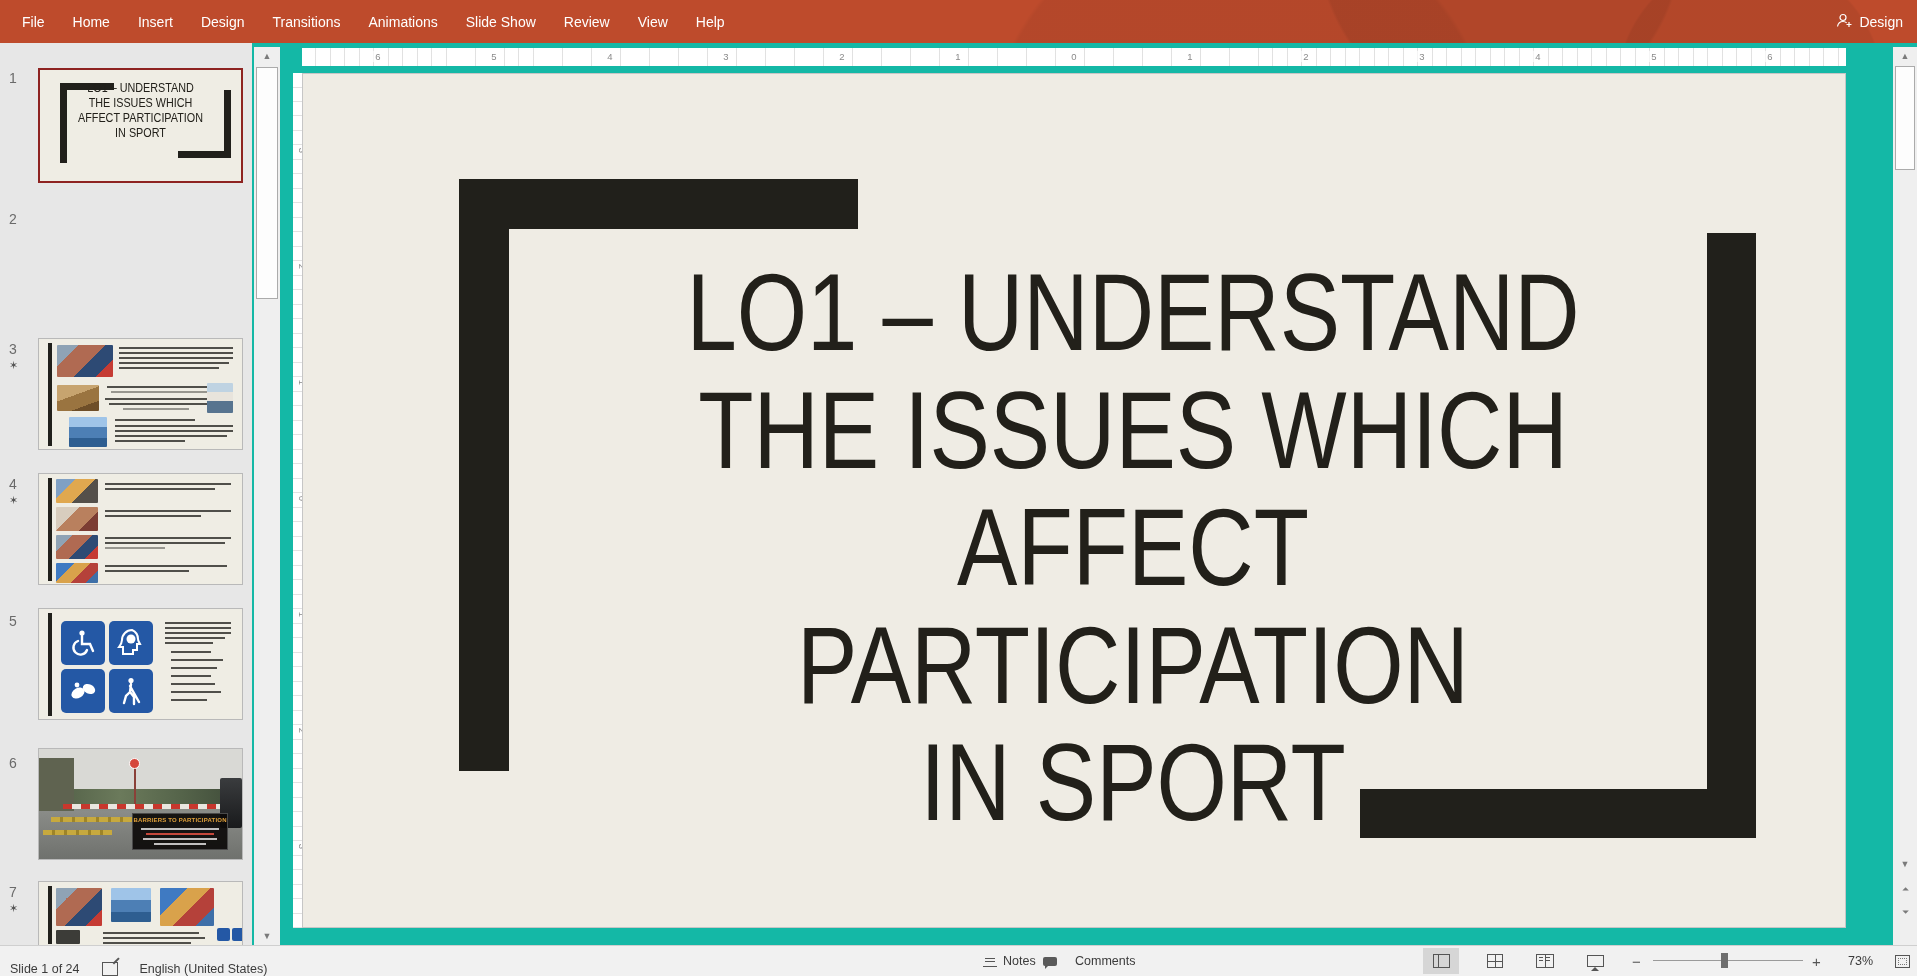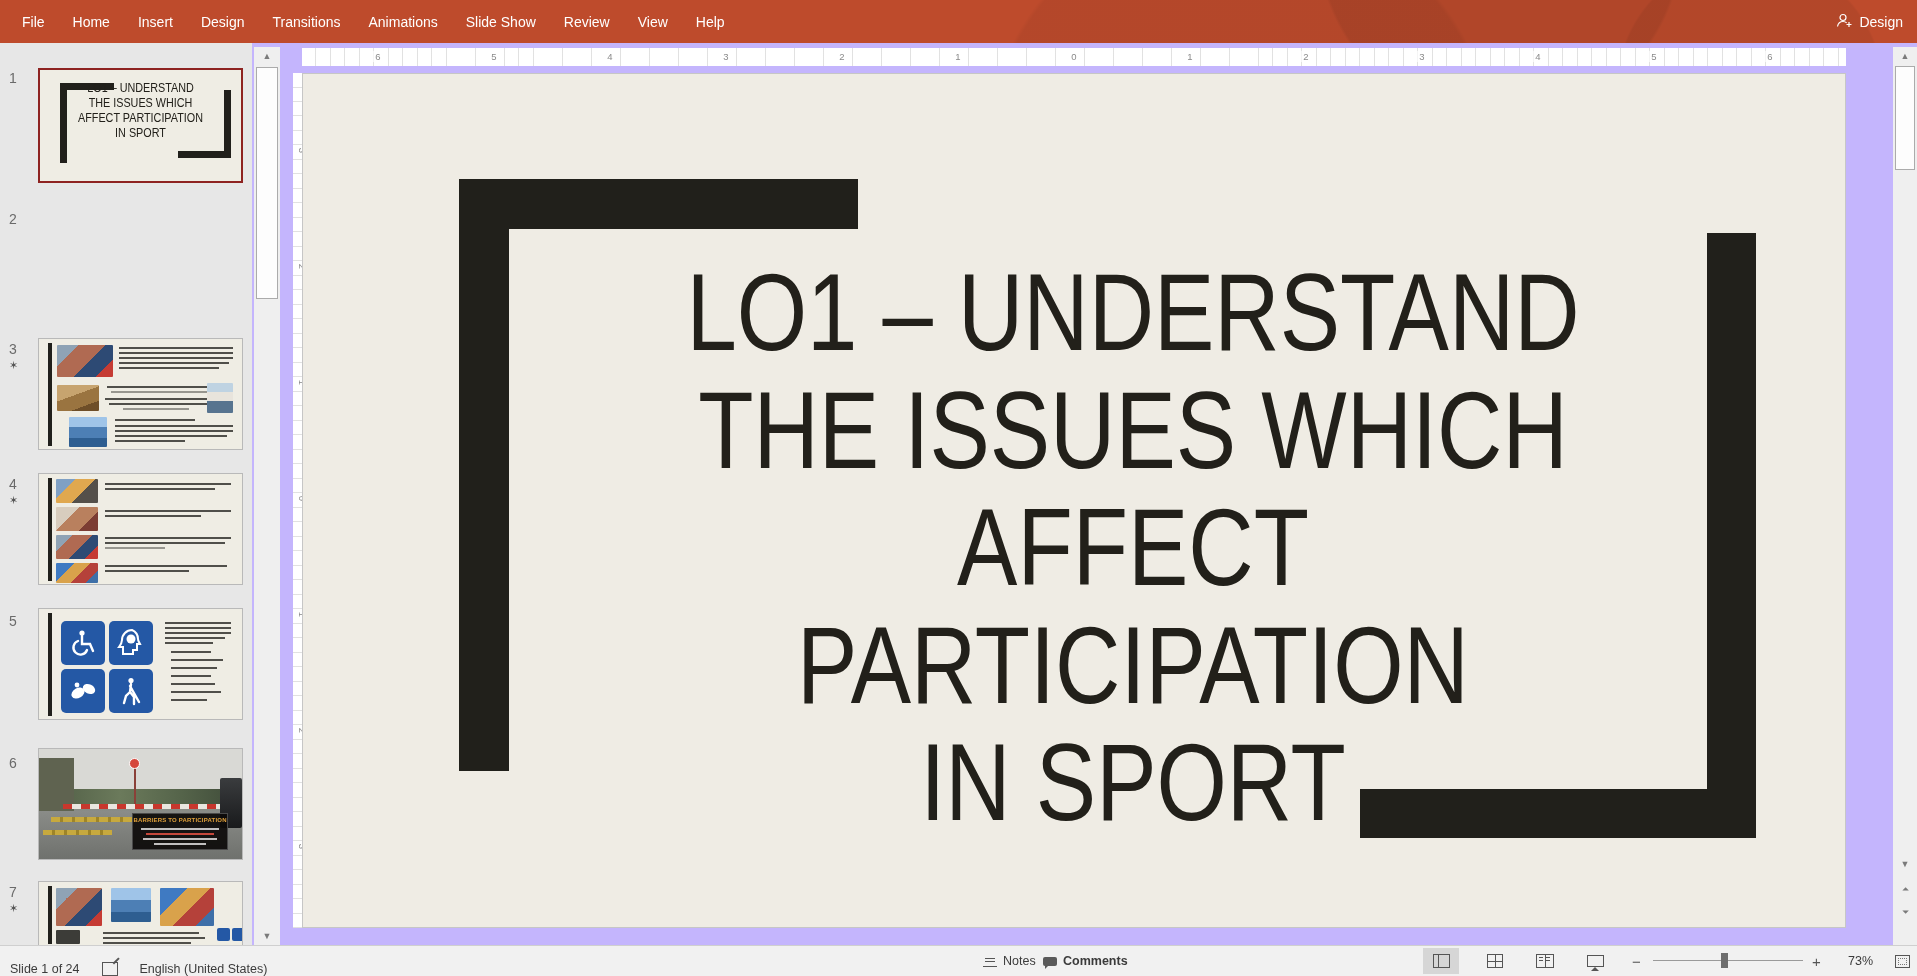--- a/index.html
+++ b/index.html
@@ -1,16 +1,16 @@
 <!DOCTYPE html>
 <html><head>
 <meta charset="utf-8">
 <style>
   html,body{margin:0;padding:0;background:#999;}
-  #app{position:relative;width:1917px;height:976px;background:#c4b5fd;overflow:hidden;
+  #app{position:relative;width:1917px;height:976px;background:#14b8a6;overflow:hidden;
        font-family:"Liberation Sans",sans-serif;-webkit-font-smoothing:antialiased;}
 
   
   .ribbon{position:absolute;left:0;top:0;width:1917px;height:43px;background:#BE4B2C;overflow:hidden;}
   .ribbon::before{content:"";position:absolute;inset:0;
      background:radial-gradient(circle 300px at 1500px -60px,rgba(0,0,0,.07) 0 60%,transparent 61%),
                 radial-gradient(circle 220px at 1750px 90px,rgba(0,0,0,.06) 0 60%,transparent 61%),
                 radial-gradient(circle 420px at 1240px 160px,rgba(0,0,0,.05) 0 60%,transparent 61%);}
   .tabs{position:absolute;left:8px;top:0;height:43px;display:flex;align-items:center;}
   .tab{color:#fff;font-size:14px;padding:0 14px;height:43px;display:flex;align-items:center;cursor:default;position:relative;}
@@ -89,21 +89,21 @@
       box-sizing:border-box;font-size:12.5px;color:#3B3B3B;}
   .status .left{position:absolute;left:10px;top:0;height:30px;display:flex;align-items:flex-end;gap:22px;}
   .sicon{display:inline-block;position:relative;}
   .noteflag{width:14px;height:12px;border:1px solid #555;position:relative;}
   .noteflag::after{content:"";position:absolute;right:-3px;top:-3px;width:8px;height:1.6px;background:#555;transform:rotate(-45deg);}
   .notes-lines{width:14px;height:10px;border-bottom:1.6px solid #555;position:relative;}
   .notes-lines::before{content:"";position:absolute;left:2px;top:2px;width:10px;height:1.4px;background:#555;box-shadow:0 3px 0 #555;}
   .bubble{width:14px;height:9px;background:#5A5A5A;border-radius:2px;position:relative;}
   .bubble::after{content:"";position:absolute;left:2px;bottom:-3px;border:3px solid transparent;border-top-color:#5A5A5A;border-left-color:#5A5A5A;}
   .stat-notes{position:absolute;left:983px;top:0;height:30px;display:flex;align-items:center;gap:6px;}
-  .stat-comments{position:absolute;left:1043px;top:0;height:30px;display:flex;align-items:center;gap:6px;font-weight:bold;}
+  .stat-comments{position:absolute;left:1043px;top:0;height:30px;display:flex;align-items:center;gap:18px;}
   .viewbtn{position:absolute;top:2px;width:36px;height:26px;display:flex;align-items:center;justify-content:center;}
   .viewbtn.sel{background:#D6D6D6;}
   .vb-normal{width:15px;height:12px;border:1.4px solid #555;position:relative;}
   .vb-normal::before{content:"";position:absolute;left:4px;top:0;width:1.4px;height:100%;background:#555;}
   .vb-grid{width:14px;height:12px;border:1.4px solid #555;position:relative;}
   .vb-grid::before{content:"";position:absolute;left:50%;top:0;width:1.4px;height:100%;background:#555;}
   .vb-grid::after{content:"";position:absolute;top:50%;left:0;height:1.4px;width:100%;background:#555;}
   .vb-read{width:16px;height:12px;border:1.4px solid #555;position:relative;}
   .vb-read::before{content:"";position:absolute;left:50%;top:-1px;width:1.4px;height:calc(100% + 2px);background:#555;}
   .vb-read::after{content:"";position:absolute;left:2px;top:2px;width:4px;height:1.2px;background:#555;box-shadow:0 3px 0 #555,7px 0 0 #555,7px 3px 0 #555;}

